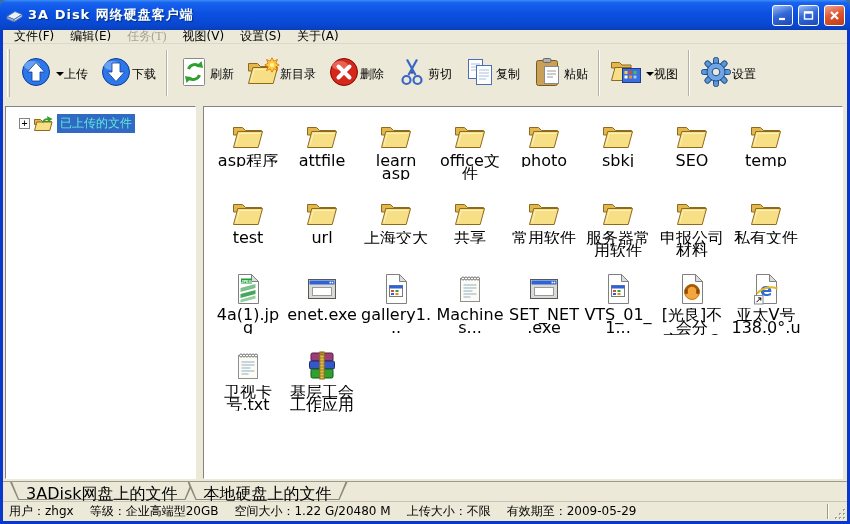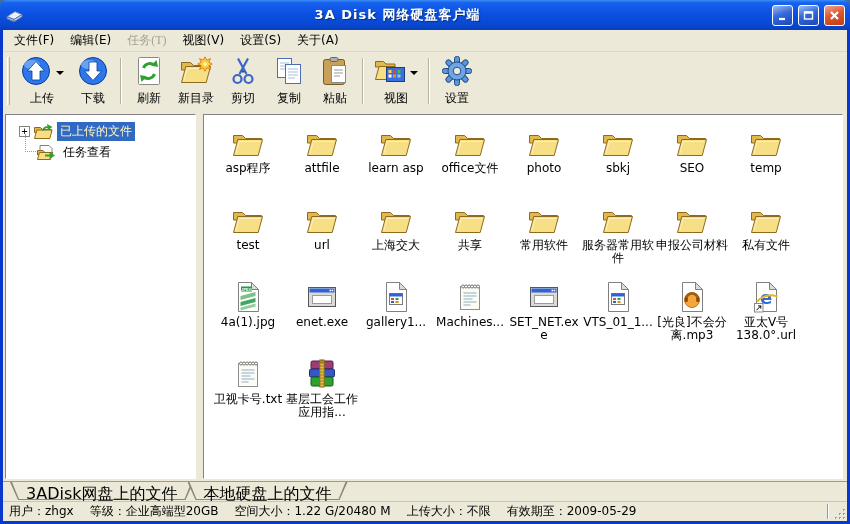--- a/index.html
+++ b/index.html
@@ -5,63 +5,63 @@
   :root{
     --titlebar:#0C53E8; --border:#0839CC; --chrome:#ECE9D8; --sel:#316AC5; --disabled:#A5A295;
   }
   *{box-sizing:border-box;}
   html,body{margin:0;padding:0;width:850px;height:524px;overflow:hidden;background:#3A6EA5;
     font-family:"DejaVu Sans","Liberation Sans",sans-serif;}
   .window{width:850px;height:524px;display:flex;flex-direction:column;}
   
   .titlebar{height:30px;border-radius:7px 7px 0 0;display:flex;align-items:center;gap:5px;
     padding:0 5px 0 6px;
-    background:linear-gradient(180deg,#3C8CF5 0%,#1763EE 9%,#0D52E4 40%,#0846CF 86%,#0A3FB4 100%);text-align:center;}
+    background:linear-gradient(180deg,#3C8CF5 0%,#1763EE 9%,#0D52E4 40%,#0846CF 86%,#0A3FB4 100%);}
   .title-text{flex:1;color:#fff;font-weight:bold;font-size:13px;letter-spacing:1px;
     text-shadow:1px 1px 1px #00317E;white-space:nowrap;}
   .cap-btn{width:21px;height:21px;border-radius:3px;border:1px solid #fff;display:flex;
     align-items:center;justify-content:center;padding:0;cursor:pointer;}
   .cap-min,.cap-max{background:linear-gradient(160deg,#9DBDF5 0%,#3468D8 45%,#1C48B8 100%);}
   .cap-close{background:linear-gradient(160deg,#F0A590 0%,#DE5833 45%,#C03A12 100%);}
   
-  .menubar{height:22px;background:var(--chrome);display:flex;align-items:center;
+  .menubar{height:14px;background:var(--chrome);display:flex;align-items:center;
     padding-left:3px;border-bottom:1px solid #DDD9C8;}
   .menu-item{font-size:12px;padding:2px 8px;color:#000;cursor:default;}
   .menu-item.disabled{color:var(--disabled);font-family:Liberation Serif, serif;}
   
   .toolbar{height:59px;background:var(--chrome);display:flex;align-items:center;padding:2px 4px 3px 3px;}
   .gripper{width:3px;height:48px;border-left:1px solid #fff;border-right:1px solid #B5B2A5;margin:0 4px 0 1px;}
-  .tb-btn{display:flex;flex-direction:column;align-items:center;justify-content:flex-start;
+  .tb-btn{display:flex;flex-direction:row;align-items:center;justify-content:flex-start;
     background:none;border:1px solid transparent;border-radius:3px;padding:2px 5px 1px;min-width:46px;cursor:pointer;}
   .tb-top{display:flex;align-items:center;height:32px;}
   .tb-label{font-size:12px;margin-top:1px;color:#000;white-space:nowrap;}
   .dd{width:0;height:0;border-left:4px solid transparent;border-right:4px solid transparent;
     border-top:4px solid #000;margin-left:4px;}
   .tb-sep{width:2px;height:46px;border-left:1px solid #B5B2A5;border-right:1px solid #fff;margin:0 4px;}
   
   .win-body{flex:1;display:flex;flex-direction:column;min-height:0;background:var(--chrome);
     border-left:3px solid var(--border);border-right:3px solid var(--border);border-bottom:3px solid var(--border);}
   .main{flex:1;display:flex;gap:7px;padding:3px 4px 2px 2px;min-height:0;}
   .panel{background:#fff;border:1px solid;border-color:#848284 #fff #fff #848284;}
   .sidebar{width:191px;padding-top:6px;}
   .tree-row{display:flex;align-items:center;height:21px;position:relative;font-size:12px;}
   .expander{width:11px;height:11px;border:1px solid #848284;background:#fff;color:#000;
     font-size:10px;line-height:9px;text-align:center;margin:0 3px 0 13px;cursor:pointer;
     font-family:"DejaVu Sans Mono",monospace;}
   .tree-icon{width:21px;height:17px;flex:0 0 auto;margin-right:3px;}
   .tree-label{padding:1px 3px;white-space:nowrap;cursor:pointer;}
-  .tree-label.sel{background:var(--sel);color:#fef9c3;}
+  .tree-label.sel{background:var(--sel);color:#5eead4;}
   .row2-indent{width:30px;}
   .connector{position:absolute;left:19px;top:-8px;width:11px;height:18px;
     border-left:1px dotted #9A9A9A;border-bottom:1px dotted #9A9A9A;}
   .file-panel{flex:1;padding:9px 0 0 7px;overflow:hidden;}
   .grid{display:grid;grid-template-columns:repeat(8,74px);grid-auto-rows:77px;}
   .file-item{width:74px;display:flex;flex-direction:column;align-items:center;cursor:pointer;}
   .file-ic{height:35px;display:flex;align-items:flex-end;justify-content:center;}
-  .file-label{font-size:12px;line-height:13px;text-align:center;max-width:72px;max-height:27px;
+  .file-label{font-size:16px;line-height:13px;text-align:center;max-width:72px;max-height:27px;
     overflow:hidden;overflow-wrap:anywhere;margin-top:3px;color:#000;}
   
   .tabstrip{height:20px;background:var(--chrome);border-top:1px solid #9D9A8B;display:flex;
     padding-left:7px;align-items:flex-start;}
   .tab{position:relative;height:18px;margin-right:-6px;cursor:pointer;}
   .tab .shp{position:absolute;inset:0;background:#8A887A;
     clip-path:polygon(0 0,100% 0,calc(100% - 8px) 100%,8px 100%);}
   .tab .shp-in{position:absolute;left:0;right:0;top:0;bottom:1px;background:var(--chrome);
     clip-path:polygon(2px 0,calc(100% - 2px) 0,calc(100% - 9px) 100%,9px 100%);}
   .tab .tlabel{position:relative;display:block;font-size:16px;padding:2px 16px 0;white-space:nowrap;}
@@ -158,20 +158,30 @@
                 <path d="M5 24.5 L8.2 12.5 H29" stroke="#FCF0BC" fill="none"></path>
                 <path d="M26 0.8 L27.8 4.2 L31.5 2.5 L29.8 6.2 L33.2 8 L29.8 9.8 L31.5 13.5 L27.8 11.8 L26 15.2 L24.2 11.8 L20.5 13.5 L22.2 9.8 L18.8 8 L22.2 6.2 L20.5 2.5 L24.2 4.2 Z" fill="#FFCE3C" stroke="#E06A00" stroke-width="0.8"></path>
                 <circle cx="26" cy="8" r="2" fill="#FFF2B0"></circle>
               </svg></span>
           </div>
           <span class="tb-label">新目录</span>
         </button>
         <button class="tb-btn">
           <div class="tb-top">
             <span><svg width="32" height="32" viewBox="0 0 32 32">
+                <circle cx="16" cy="16" r="13.5" fill="#D5281B" stroke="#7F0C00"></circle>
+                <ellipse cx="12" cy="9.5" rx="8" ry="4.5" fill="#F07A6E" opacity="0.7"></ellipse>
+                <path d="M10.5 10.5 L21.5 21.5 M21.5 10.5 L10.5 21.5" stroke="#fff" stroke-width="4" stroke-linecap="round"></path>
+              </svg></span>
+          </div>
+          <span class="tb-label">删除</span>
+        </button>
+        <button class="tb-btn">
+          <div class="tb-top">
+            <span><svg width="32" height="32" viewBox="0 0 32 32">
                 <path d="M11 3.5 L19.5 19 M21 3.5 L12.5 19" stroke="#3A66C8" stroke-width="2.2"></path>
                 <circle cx="10.5" cy="24" r="4" fill="none" stroke="#3A66C8" stroke-width="2.2"></circle>
                 <circle cx="21.5" cy="24" r="4" fill="none" stroke="#3A66C8" stroke-width="2.2"></circle>
                 <circle cx="16" cy="16.5" r="1.2" fill="#2A4FA8"></circle>
               </svg></span>
           </div>
           <span class="tb-label">剪切</span>
         </button>
         <button class="tb-btn">
           <div class="tb-top">
@@ -235,32 +245,20 @@
       <div class="panel sidebar" id="tree">
           <div class="tree-row">
             <span class="expander">+</span>
             <span class="tree-icon"><svg width="21" height="17" viewBox="0 0 21 17">
                 <path d="M1.5 4.5 h6 l2 2 h9 v3 h-17 z" fill="#E2B74E" stroke="#8F6A1C"></path>
                 <path d="M1.5 15.5 L3.8 7 H19 L16.8 15.5 Z" fill="#F7DF86" stroke="#8F6A1C"></path>
                 <path d="M9.5 7.5 Q12 3 15.5 4.5" fill="none" stroke="#2FA12F" stroke-width="1.8"></path>
                 <path d="M14 1 L19.5 4 L15 7 Z" fill="#2FA12F"></path>
               </svg></span>
             <span class="tree-label sel">已上传的文件</span>
-          </div>
-          <div class="tree-row">
-            <span class="connector"></span>
-            <span class="row2-indent"></span>
-            <span class="tree-icon"><svg width="21" height="17" viewBox="0 0 21 17">
-                <path d="M4 1.5 h9 l3 3 v8 H4 z" fill="#fff" stroke="#808080"></path>
-                <path d="M1.5 6.5 h5.5 l2 2 h7.5 v2.5 h-15 z" fill="#E2B74E" stroke="#8F6A1C"></path>
-                <path d="M1.5 15.5 L3.5 8.5 H16.5 L14.5 15.5 Z" fill="#F7DF86" stroke="#8F6A1C"></path>
-                <path d="M9 11.5 h5" stroke="#2FA12F" stroke-width="2"></path>
-                <path d="M13.5 8 L19 11.5 L13.5 15 Z" fill="#2FA12F"></path>
-              </svg></span>
-            <span class="tree-label">任务查看</span>
           </div>
         </div>
       <div class="panel file-panel">
         <div class="grid" id="filegrid">
             <div class="file-item">
               <div class="file-ic">
                 <svg width="34" height="30" viewBox="0 0 34 30">
                   <path d="M2.5 6.5 h9 l3 3 h16 v4.5 h-28 z" fill="#E2B74E" stroke="#8F6A1C"></path>
                   <path d="M2.5 26.5 L6.8 10.5 H31.5 L27.2 26.5 Z" fill="#F7DF86" stroke="#8F6A1C"></path>
                   <path d="M5 24.5 L8.2 12.5 H29" stroke="#FCF0BC" fill="none"></path>

